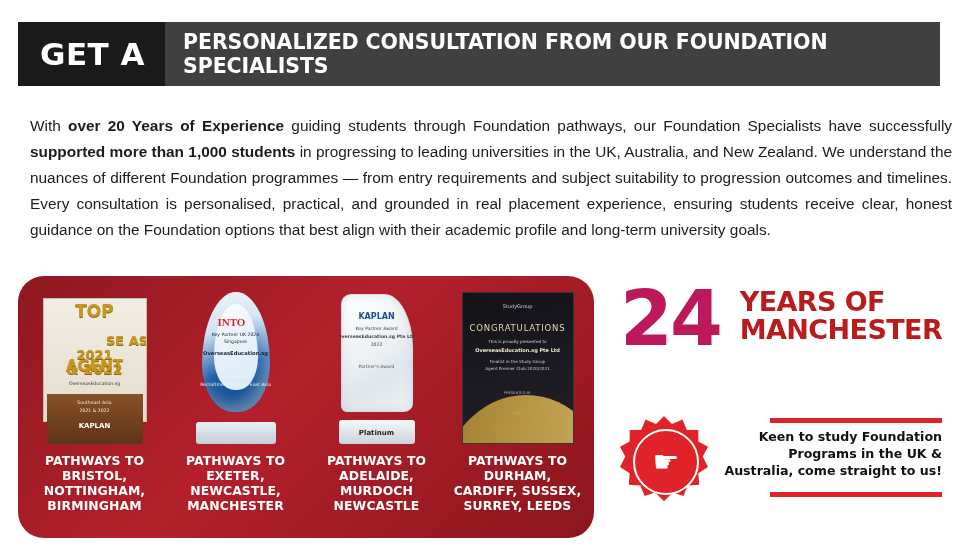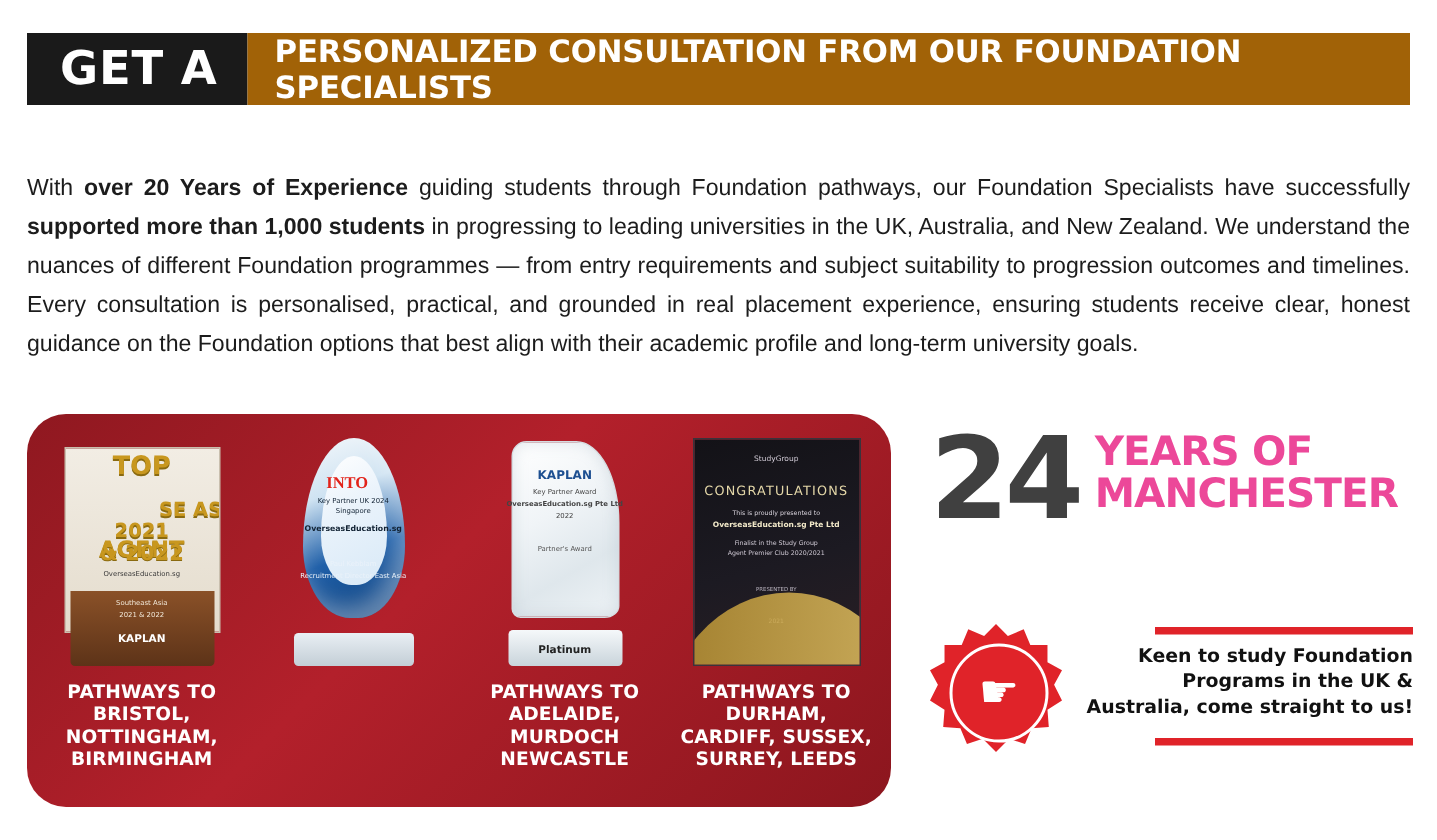--- a/index.html
+++ b/index.html
@@ -20,53 +20,53 @@
     box-sizing: border-box;
     padding: 0;
   }
 
   
   .banner {
     position: absolute;
     left: 18px;
     top: 22px;
     width: 922px;
-    height: 48px;
+    height: 64px;
     display: flex;
     align-items: stretch;
   }
   .banner-left {
     background: #1a1a1a;
     color: #ffffff;
     display: flex;
     align-items: center;
     justify-content: center;
     padding: 0 20px 0 22px;
     font-size: 31px;
     font-weight: bold;
     letter-spacing: 0.5px;
     font-family: "DejaVu Sans", sans-serif;
   }
   .banner-right {
-    background: #a16207;
+    background: #404040;
     color: #ffffff;
     flex: 1;
     display: flex;
     align-items: center;
     padding-left: 18px;
     font-size: 20.5px;
     font-weight: bold;
     letter-spacing: -0.1px;
     font-family: "DejaVu Sans", sans-serif;
   }
 
   
   .body-copy {
     position: absolute;
-    left: 18px;
+    left: 30px;
     top: 98px;
     width: 922px;
     font-size: 15.4px;
     line-height: 26px;
     color: #1c1c1c;
     text-align: justify;
     font-family: "Liberation Sans", sans-serif;
   }
   .body-copy b { font-weight: bold; }
 
@@ -232,31 +232,31 @@
     position: absolute;
     left: 620px;
     top: 286px;
     width: 320px;
     display: flex;
     align-items: flex-start;
   }
   .years-number {
     font-size: 76px;
     font-weight: bold;
-    color: #404040;
+    color: #be185d;
     line-height: 0.86;
     letter-spacing: -3px;
     font-family: "DejaVu Sans", sans-serif;
   }
   .years-words {
-    margin-left: 10px;
+    margin-left: 20px;
     margin-top: 2px;
     font-size: 27px;
     font-weight: bold;
-    color: #ec4899;
+    color: #b91c1c;
     line-height: 1.05;
     letter-spacing: -0.6px;
     font-family: "DejaVu Sans", sans-serif;
   }
 
   
   .cta {
     position: absolute;
     left: 620px;
     top: 412px;
@@ -351,20 +351,21 @@
           <div class="glass-blue-inner"></div>
           <div class="into-mark">INTO</div>
           <div class="blue-txt" style="top:40px;">Key Partner UK 2024</div>
           <div class="blue-txt" style="top:47px;">Singapore</div>
           <div class="blue-txt" style="top:58px;font-size:5.2px;font-weight:bold;">OverseasEducation.sg</div>
           <div class="blue-txt" style="top:82px;color:#eaf2fa;">Paul Kebblam</div>
           <div class="blue-txt" style="top:90px;color:#eaf2fa;">Recruitment Director East Asia</div>
           <div class="glass-base"></div>
         </div>
       </div>
+      <div class="award-caption">PATHWAYS TO EXETER, NEWCASTLE, MANCHESTER</div>
     </div>
 
     <div class="award">
       <div class="award-img">
         <div class="glass-clear-wrap">
           <div class="glass-clear"></div>
           <div class="kaplan-mark">KAPLAN</div>
           <div class="blue-txt" style="top:34px;color:#444;">Key Partner Award</div>
           <div class="blue-txt" style="top:42px;color:#444;font-weight:bold;">OverseasEducation.sg Pte Ltd</div>
           <div class="blue-txt" style="top:50px;color:#444;">2022</div>

